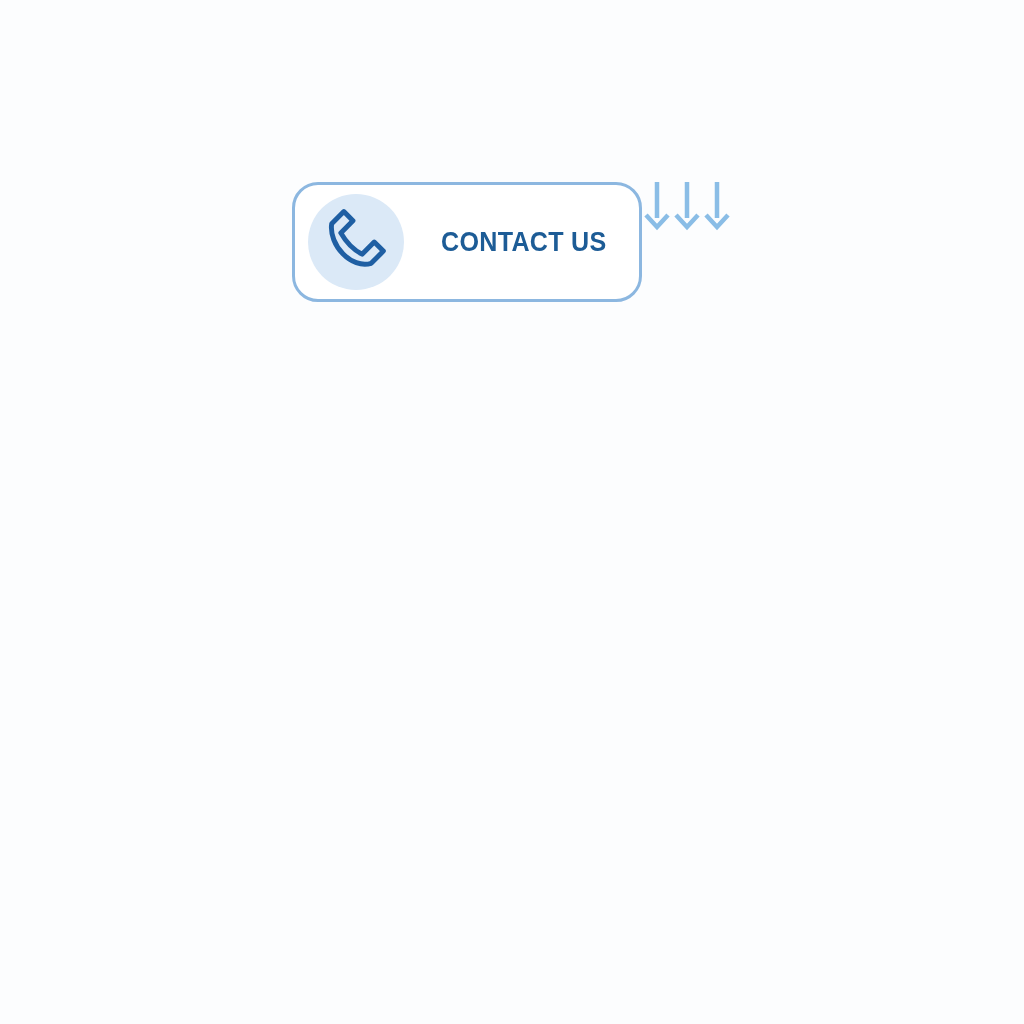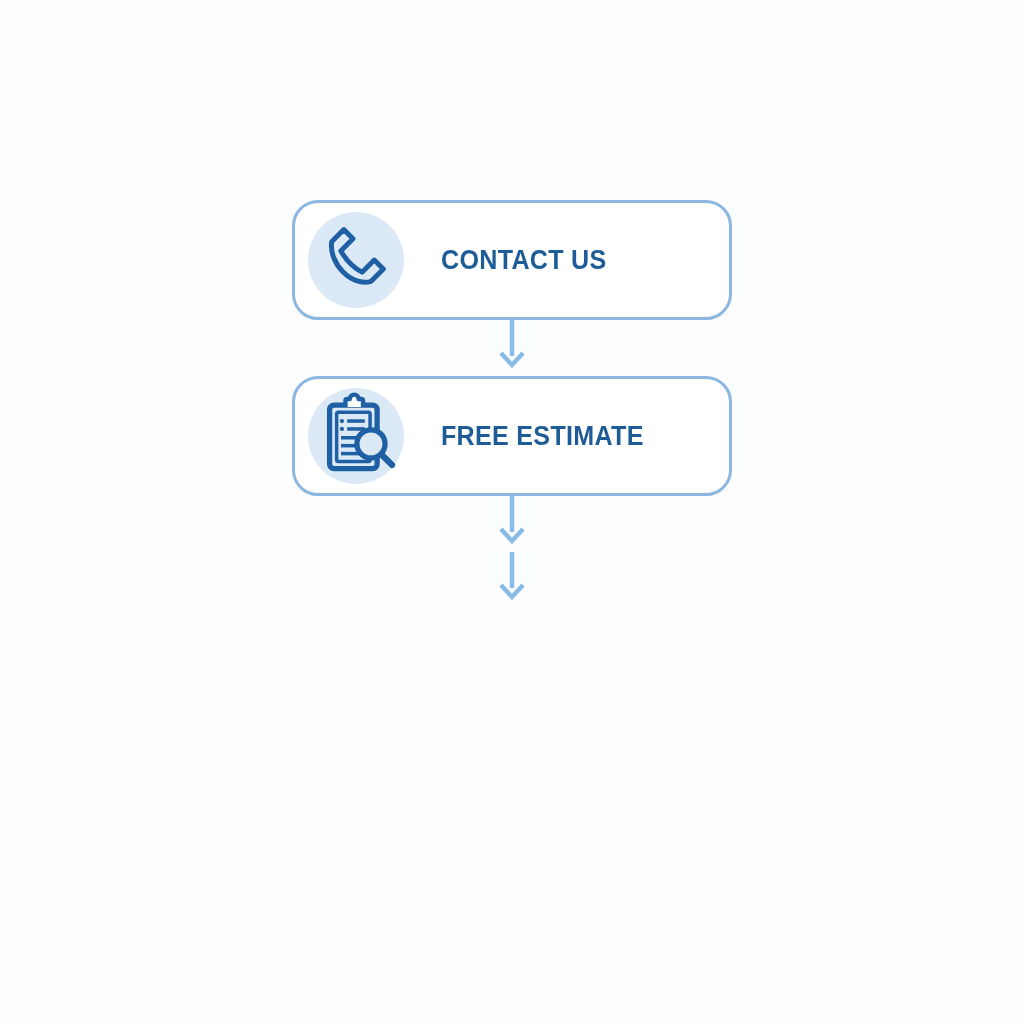--- a/index.html
+++ b/index.html
@@ -11,26 +11,26 @@
     overflow: hidden;
     font-family: "Liberation Sans", sans-serif;
   }
   .canvas {
     position: relative;
     width: 1024px;
     height: 1024px;
   }
   .flow {
     position: absolute;
-    top: 200px;
+    top: 182px;
     left: 50%;
     transform: translateX(-50%);
     width: 440px;
     display: flex;
-    flex-direction: column;
+    flex-direction: row;
   }
   .step {
     box-sizing: border-box;
     height: 120px;
     width: 440px;
     background: #ffffff;
     border: 3px solid #8cb7e0;
     border-radius: 26px;
     display: flex;
     align-items: center;
@@ -79,39 +79,20 @@
       <div class="label">CONTACT US</div>
     </div>
 
     <div class="connector">
       <svg width="30" height="50" viewBox="0 0 30 50">
         <line x1="15" y1="0" x2="15" y2="36" stroke="#8abde6" stroke-width="4.5"></line>
         <polyline points="4,33 15,45 26,33" fill="none" stroke="#8abde6" stroke-width="4.5" stroke-linejoin="miter"></polyline>
       </svg>
     </div>
 
-    <div class="step">
-      <div class="icon-circle">
-        <svg class="icon-svg" width="88" height="88" viewBox="0 0 100 100">
-          <rect x="20" y="15" width="54" height="72" rx="5" fill="none" stroke="#1f5fa3" stroke-width="6"></rect>
-          <rect x="28" y="23" width="38" height="56" rx="2" fill="none" stroke="#1f5fa3" stroke-width="4"></rect>
-          <path d="M38 17 V10 Q38 8 40 8 H43 A5 5 0 0 1 53 8 H56 Q58 8 58 10 V17" fill="#ffffff" stroke="#1f5fa3" stroke-width="5" stroke-linejoin="round"></path>
-          <circle cx="34" cy="33" r="2.4" fill="#1f5fa3"></circle>
-          <circle cx="34" cy="42" r="2.4" fill="#1f5fa3"></circle>
-          <line x1="40" y1="33" x2="60" y2="33" stroke="#1f5fa3" stroke-width="4"></line>
-          <line x1="40" y1="42" x2="60" y2="42" stroke="#1f5fa3" stroke-width="4"></line>
-          <line x1="33" y1="52" x2="60" y2="52" stroke="#1f5fa3" stroke-width="4"></line>
-          <line x1="33" y1="61" x2="60" y2="61" stroke="#1f5fa3" stroke-width="4"></line>
-          <line x1="33" y1="70" x2="58" y2="70" stroke="#1f5fa3" stroke-width="4"></line>
-          <circle cx="67" cy="59" r="16" fill="#dbe9f7" stroke="#1f5fa3" stroke-width="6"></circle>
-          <line x1="79" y1="71" x2="91" y2="83" stroke="#1f5fa3" stroke-width="7" stroke-linecap="round"></line>
-        </svg>
-      </div>
-      <div class="label">FREE ESTIMATE</div>
-    </div>
 
     <div class="connector">
       <svg width="30" height="50" viewBox="0 0 30 50">
         <line x1="15" y1="0" x2="15" y2="36" stroke="#8abde6" stroke-width="4.5"></line>
         <polyline points="4,33 15,45 26,33" fill="none" stroke="#8abde6" stroke-width="4.5" stroke-linejoin="miter"></polyline>
       </svg>
     </div>
 
 
     <div class="connector">

